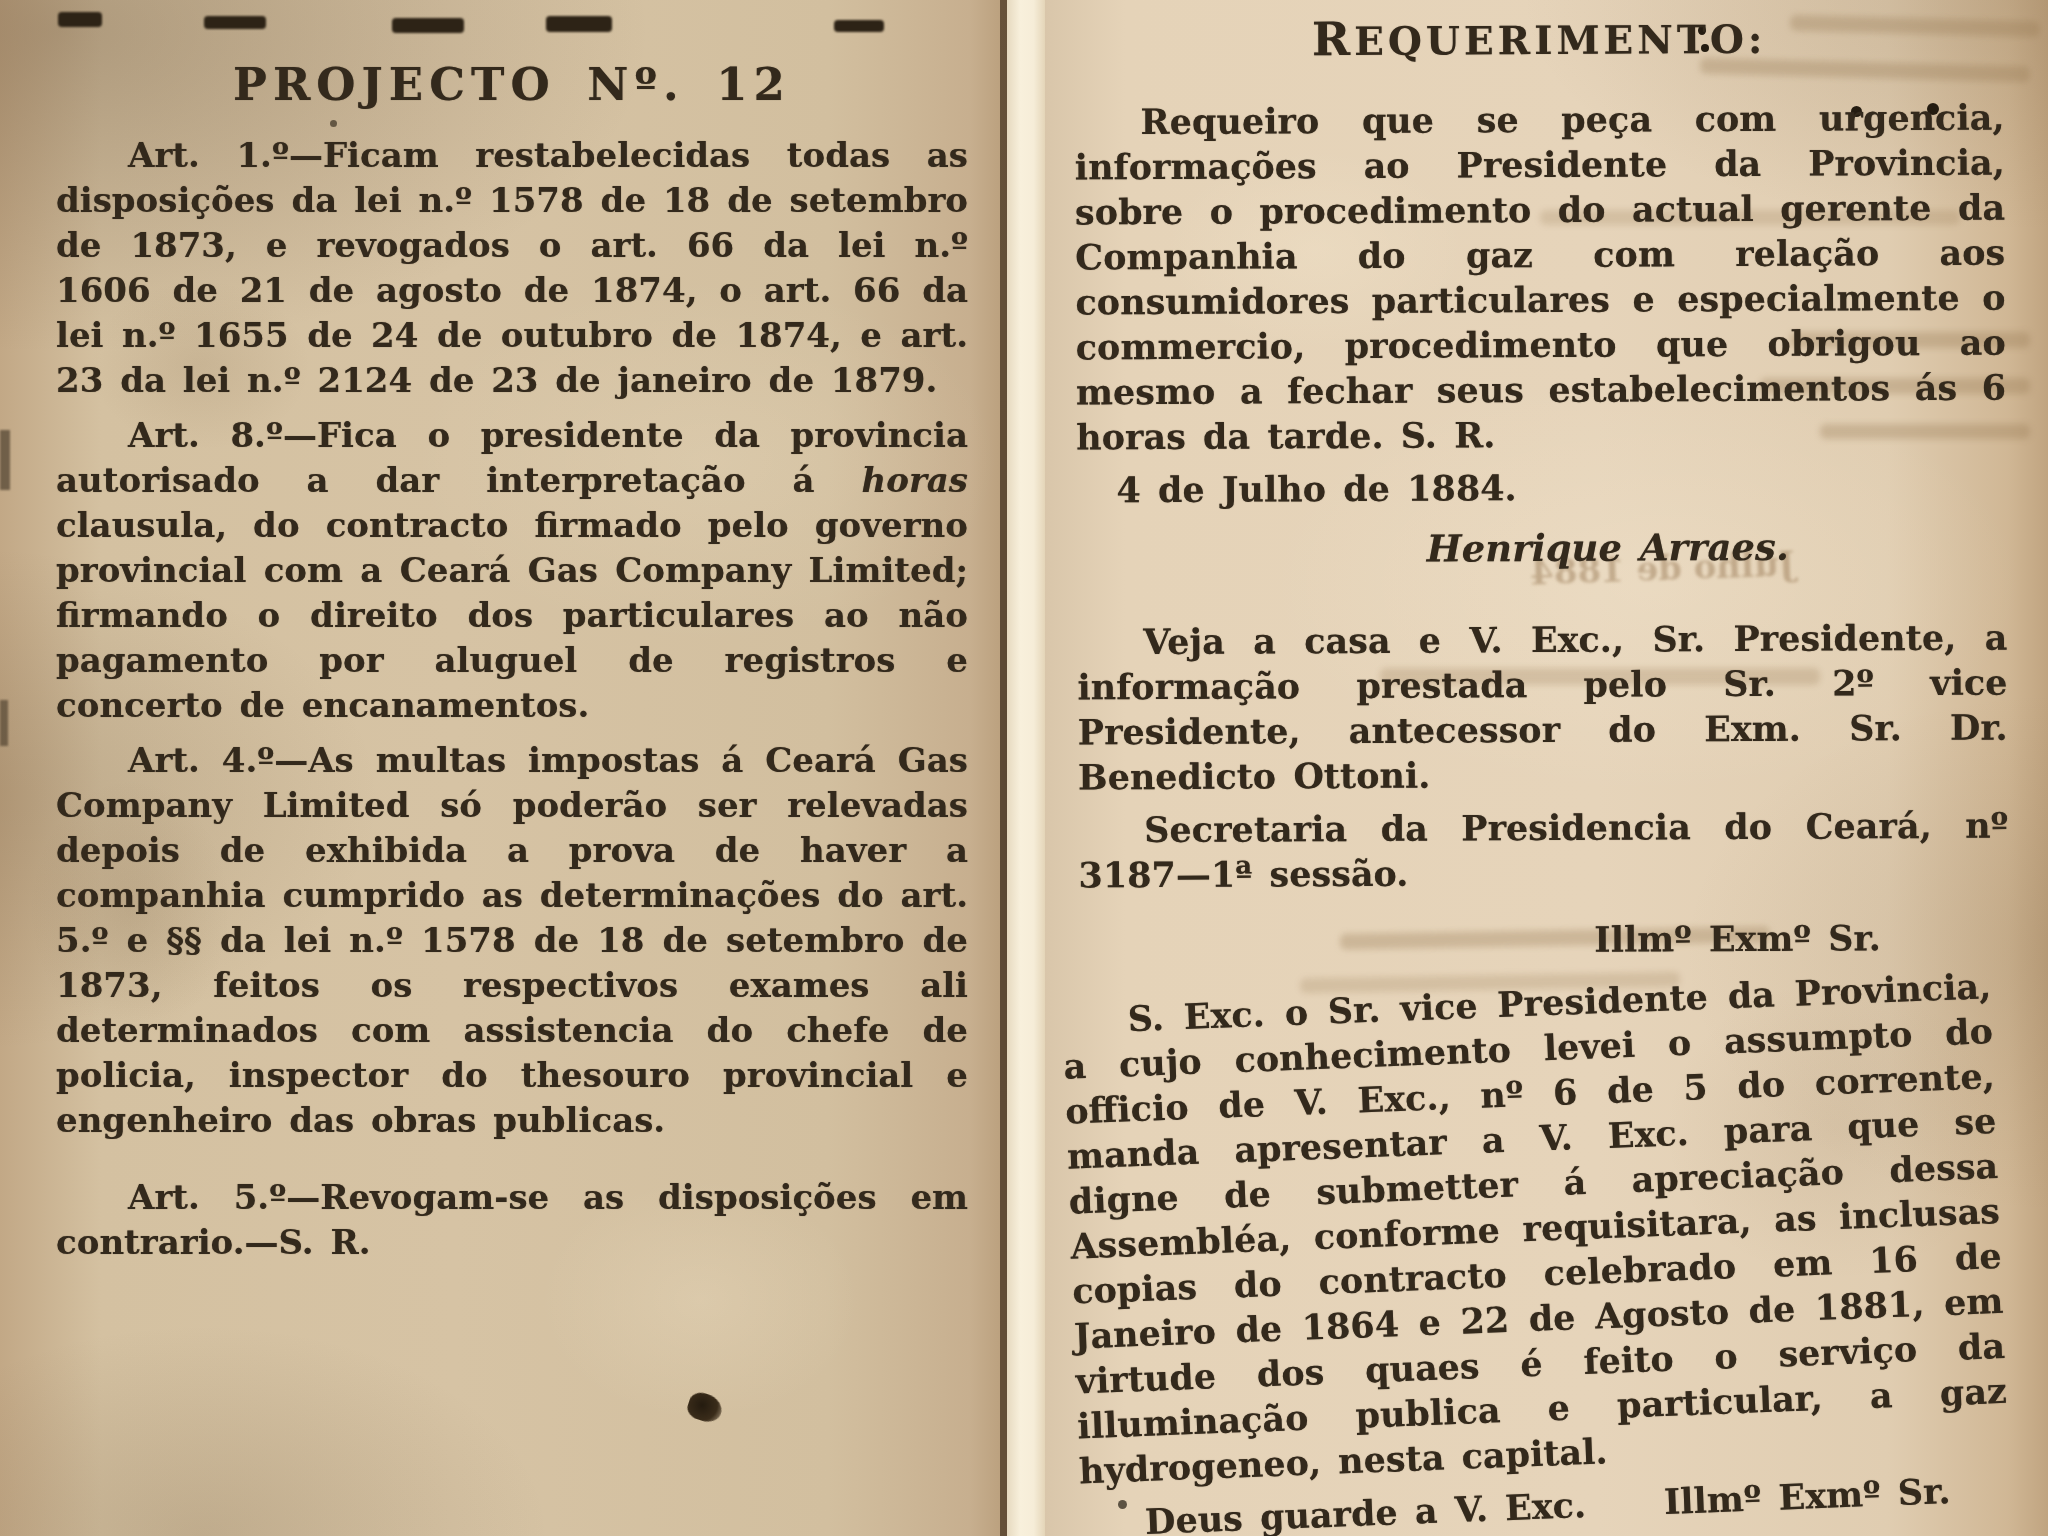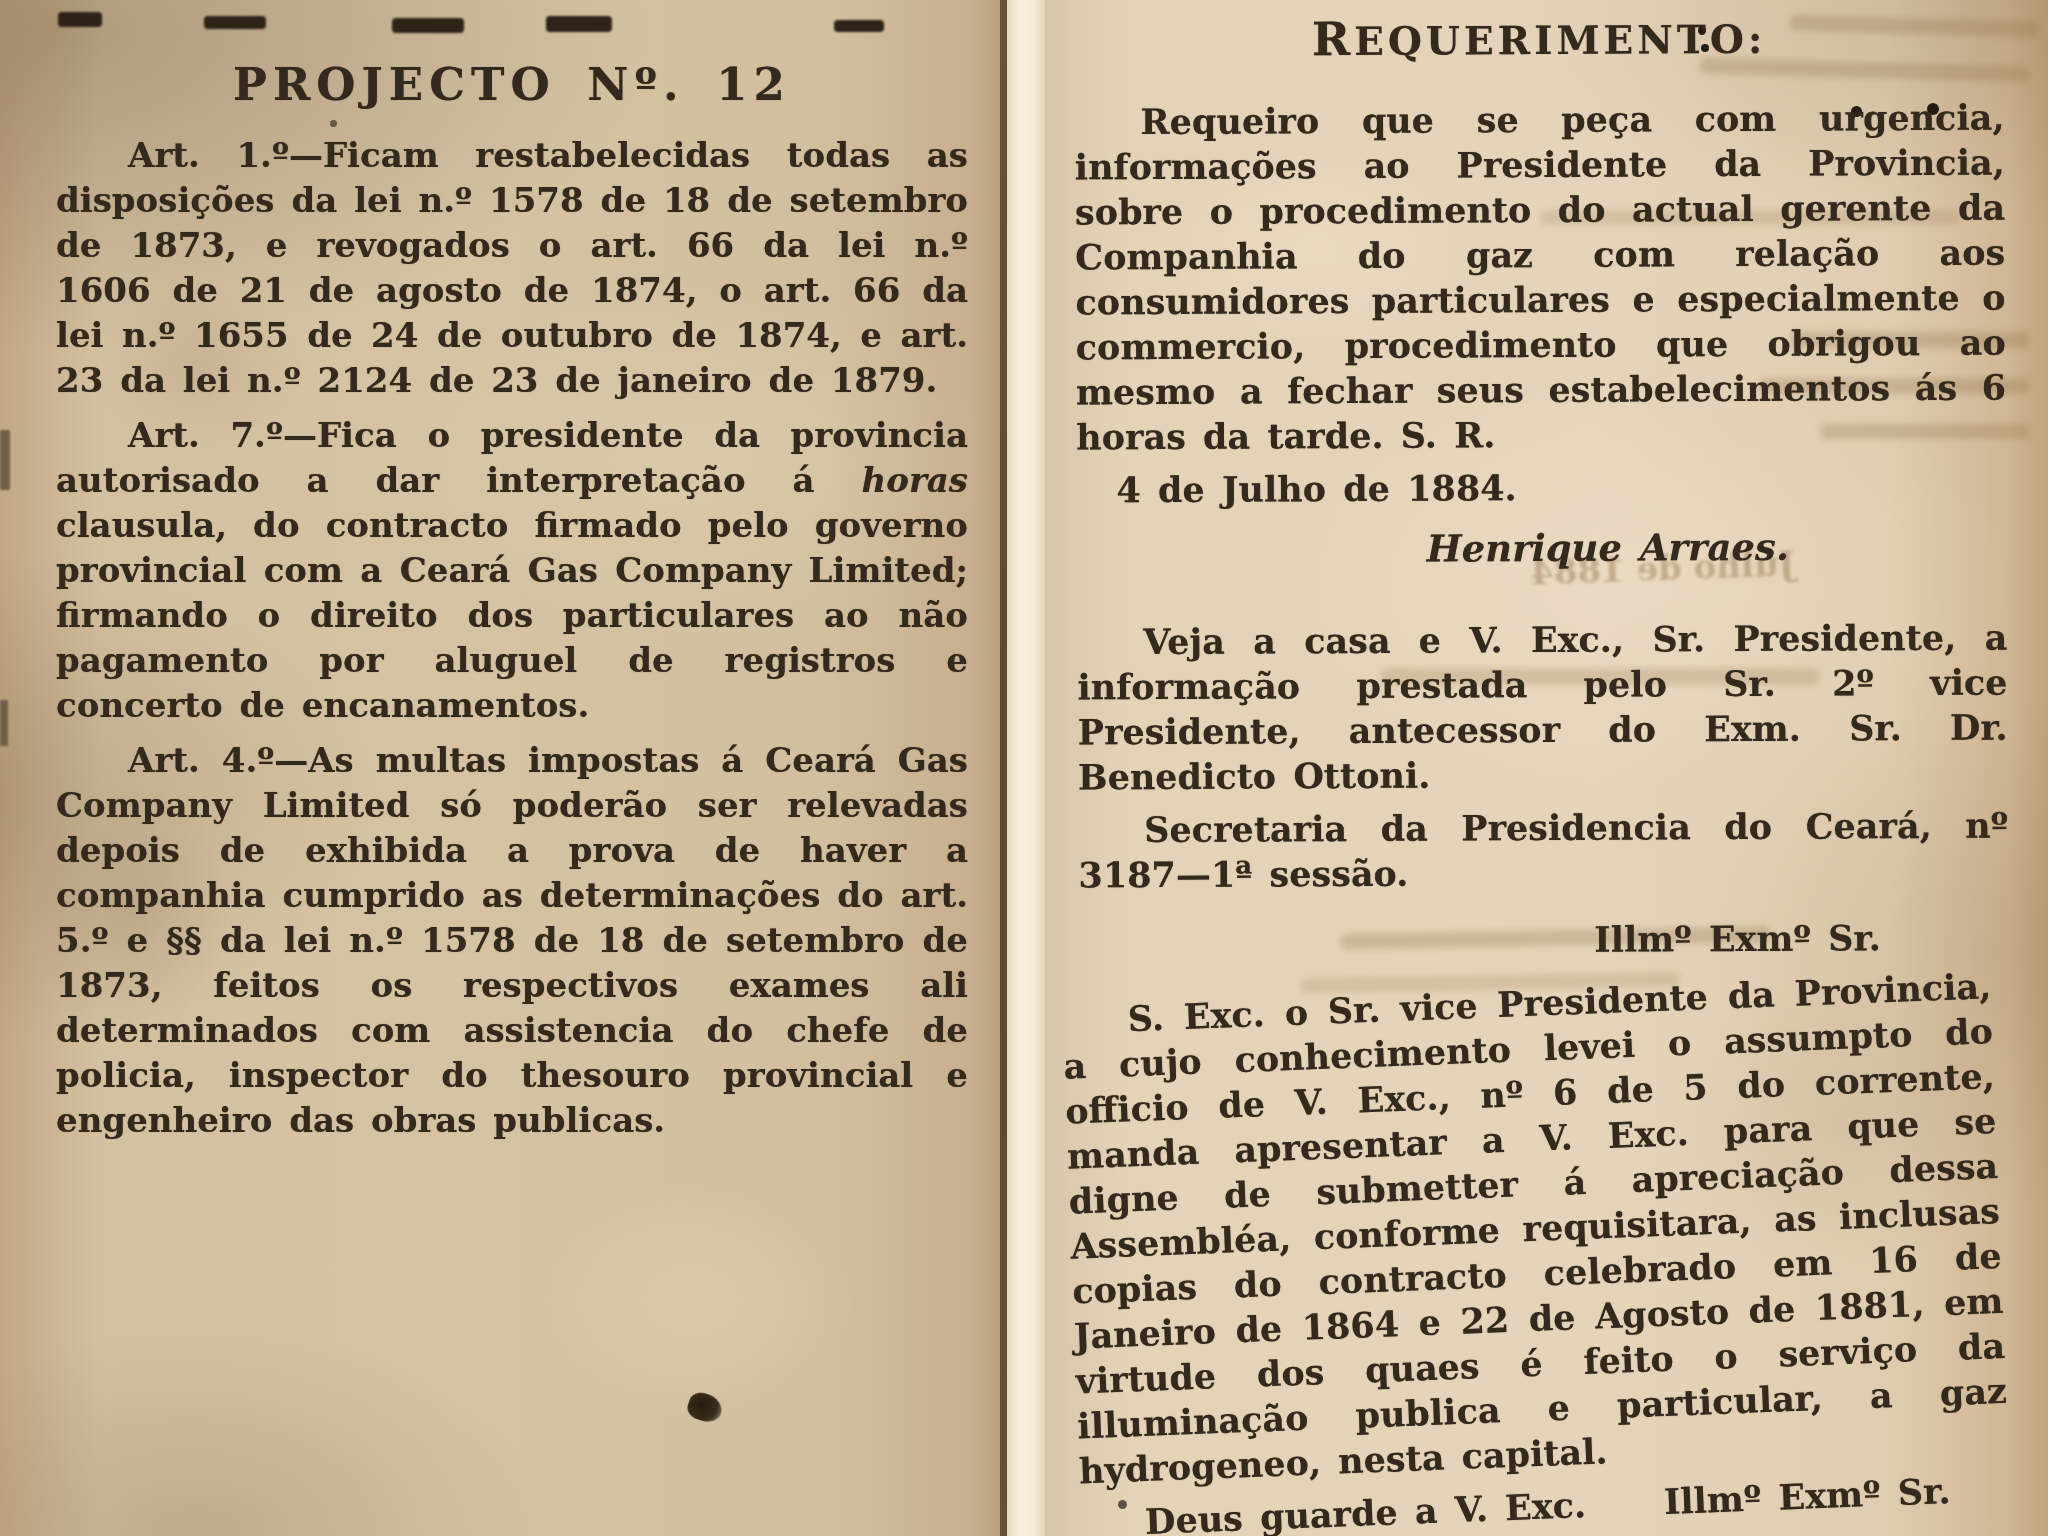--- a/index.html
+++ b/index.html
@@ -116,22 +116,23 @@
 
   <div class="page-left">
     <div class="stain" style="left:90px;top:280px;width:220px;height:170px;background:radial-gradient(closest-side,rgba(110,82,50,.12),transparent);"></div>
     <div class="stain" style="left:30px;top:780px;width:200px;height:260px;background:radial-gradient(closest-side,rgba(110,82,50,.14),transparent);"></div>
     <div class="stain" style="left:540px;top:1180px;width:320px;height:240px;background:radial-gradient(closest-side,rgba(255,243,218,.18),transparent);"></div>
   </div>
 
   <div class="col-left ink">
     <div class="doc-title">PROJECTO Nº. 12</div>
     <p>Art. 1.º—Ficam restabelecidas todas as disposições da lei n.º 1578 de 18 de setembro de 1873, e revogados o art. 66 da lei n.º 1606 de 21 de agosto de 1874, o art. 66 da lei n.º 1655 de 24 de outubro de 1874, e art. 23 da lei n.º 2124 de 23 de janeiro de 1879.</p>
-    <p><span>Art. 7.º—Fica o presidente da provincia autorisado a dar interpretação á </span><span class="italic">horas</span><span> clausula, do contracto firmado pelo governo provincial com a Ceará Gas Company Limited; firmando o direito dos particulares ao não pagamento por aluguel de registros e concerto de encanamentos.</span></p>
+    <p><span>Art. 8.º—Fica o presidente da provincia autorisado a dar interpretação á </span><span class="italic">horas</span><span> clausula, do contracto firmado pelo governo provincial com a Ceará Gas Company Limited; firmando o direito dos particulares ao não pagamento por aluguel de registros e concerto de encanamentos.</span></p>
     <p>Art. 4.º—As multas impostas á Ceará Gas Company Limited só poderão ser relevadas depois de exhibida a prova de haver a companhia cumprido as determinações do art. 5.º e §§ da lei n.º 1578 de 18 de setembro de 1873, feitos os respectivos exames ali determinados com assistencia do chefe de policia, inspector do thesouro provincial e engenheiro das obras publicas.</p>
+    <p class="art5">Art. 5.º—Revogam-se as disposições em contrario.—S. R.</p>
   </div>
 
   <div class="artifact" style="left:58px;top:12px;width:44px;height:15px;border-radius:4px;"></div>
   <div class="artifact" style="left:204px;top:16px;width:62px;height:13px;border-radius:4px;"></div>
   <div class="artifact" style="left:392px;top:18px;width:72px;height:15px;border-radius:4px;"></div>
   <div class="artifact" style="left:546px;top:16px;width:66px;height:16px;border-radius:4px;"></div>
   <div class="artifact" style="left:834px;top:20px;width:50px;height:12px;border-radius:4px;"></div>
   <div class="artifact" style="left:0px;top:430px;width:10px;height:60px;opacity:.55;"></div>
   <div class="artifact" style="left:0px;top:700px;width:8px;height:46px;opacity:.5;"></div>
 

